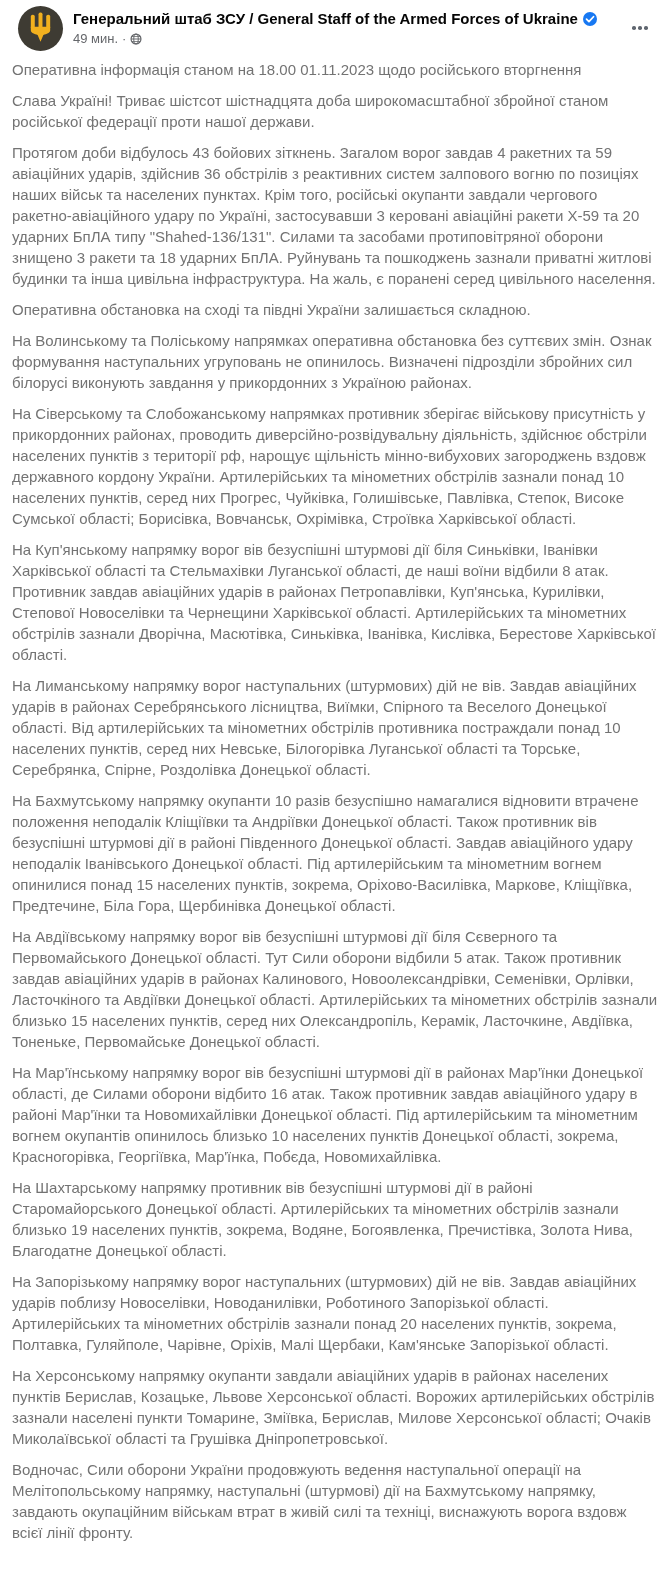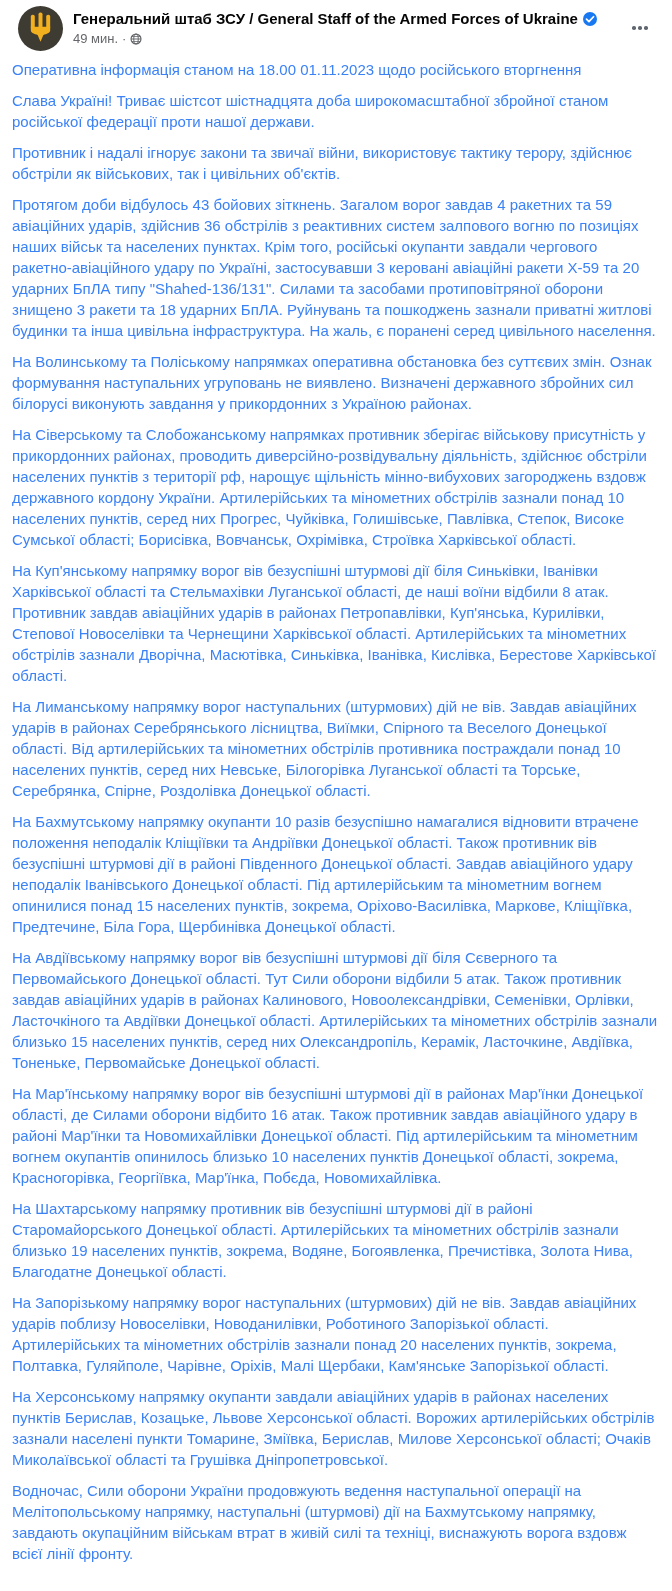--- a/index.html
+++ b/index.html
@@ -88,21 +88,21 @@
     border-radius: 50%;
     background: #606770;
   }
   
   .post-body {
     padding: 4px 12px 0 12px;
   }
   .post-paragraph {
     font-size: 15px;
     line-height: 21px;
-    color: #3b82f6;
+    color: #737373;
     margin-bottom: 10px;
     word-wrap: break-word;
   }
   .post-paragraph:last-child { margin-bottom: 0; }
 </style>
 </head>
 <body>
 
 <div class="post">
 
@@ -150,23 +150,23 @@
       <span class="dot"></span>
       <span class="dot"></span>
       <span class="dot"></span>
     </div>
 
   </div>
 
   <div class="post-body">
       <p class="post-paragraph">Оперативна інформація станом на 18.00 01.11.2023 щодо російського вторгнення</p>
       <p class="post-paragraph">Слава Україні! Триває шістсот шістнадцята доба широкомасштабної збройної станом російської федерації проти нашої держави.</p>
-      <p class="post-paragraph">Противник і надалі ігнорує закони та звичаї війни, використовує тактику терору, здійснює обстріли як військових, так і цивільних об'єктів.</p>
       <p class="post-paragraph">Протягом доби відбулось 43 бойових зіткнень. Загалом ворог завдав 4 ракетних та 59 авіаційних ударів, здійснив 36 обстрілів з реактивних систем залпового вогню по позиціях наших військ та населених пунктах. Крім того, російські окупанти завдали чергового ракетно-авіаційного удару по Україні, застосувавши 3 керовані авіаційні ракети Х-59 та 20 ударних БпЛА типу "Shahed-136/131". Силами та засобами протиповітряної оборони знищено 3 ракети та 18 ударних БпЛА. Руйнувань та пошкоджень зазнали приватні житлові будинки та інша цивільна інфраструктура. На жаль, є поранені серед цивільного населення.</p>
-      <p class="post-paragraph">На Волинському та Поліському напрямках оперативна обстановка без суттєвих змін. Ознак формування наступальних угруповань не виявлено. Визначені державного збройних сил білорусі виконують завдання у прикордонних з Україною районах.</p>
+      <p class="post-paragraph">Оперативна обстановка на сході та півдні України залишається складною.</p>
+      <p class="post-paragraph">На Волинському та Поліському напрямках оперативна обстановка без суттєвих змін. Ознак формування наступальних угруповань не опинилось. Визначені підрозділи збройних сил білорусі виконують завдання у прикордонних з Україною районах.</p>
       <p class="post-paragraph">На Сіверському та Слобожанському напрямках противник зберігає військову присутність у прикордонних районах, проводить диверсійно-розвідувальну діяльність, здійснює обстріли населених пунктів з території рф, нарощує щільність мінно-вибухових загороджень вздовж державного кордону України. Артилерійських та мінометних обстрілів зазнали понад 10 населених пунктів, серед них Прогрес, Чуйківка, Голишівське, Павлівка, Степок, Високе Сумської області; Борисівка, Вовчанськ, Охрімівка, Строївка Харківської області.</p>
       <p class="post-paragraph">На Куп'янському напрямку ворог вів безуспішні штурмові дії біля Синьківки, Іванівки Харківської області та Стельмахівки Луганської області, де наші воїни відбили 8 атак. Противник завдав авіаційних ударів в районах Петропавлівки, Куп'янська, Курилівки, Степової Новоселівки та Чернещини Харківської області. Артилерійських та мінометних обстрілів зазнали Дворічна, Масютівка, Синьківка, Іванівка, Кислівка, Берестове Харківської області.</p>
       <p class="post-paragraph">На Лиманському напрямку ворог наступальних (штурмових) дій не вів. Завдав авіаційних ударів в районах Серебрянського лісництва, Виїмки, Спірного та Веселого Донецької області. Від артилерійських та мінометних обстрілів противника постраждали понад 10 населених пунктів, серед них Невське, Білогорівка Луганської області та Торське, Серебрянка, Спірне, Роздолівка Донецької області.</p>
       <p class="post-paragraph">На Бахмутському напрямку окупанти 10 разів безуспішно намагалися відновити втрачене положення неподалік Кліщіївки та Андріївки Донецької області. Також противник вів безуспішні штурмові дії в районі Південного Донецької області. Завдав авіаційного удару неподалік Іванівського Донецької області. Під артилерійським та мінометним вогнем опинилися понад 15 населених пунктів, зокрема, Оріхово-Василівка, Маркове, Кліщіївка, Предтечине, Біла Гора, Щербинівка Донецької області.</p>
       <p class="post-paragraph">На Авдіївському напрямку ворог вів безуспішні штурмові дії біля Сєверного та Первомайського Донецької області. Тут Сили оборони відбили 5 атак. Також противник завдав авіаційних ударів в районах Калинового, Новоолександрівки, Семенівки, Орлівки, Ласточкіного та Авдіївки Донецької області. Артилерійських та мінометних обстрілів зазнали близько 15 населених пунктів, серед них Олександропіль, Керамік, Ласточкине, Авдіївка, Тоненьке, Первомайське Донецької області.</p>
       <p class="post-paragraph">На Мар'їнському напрямку ворог вів безуспішні штурмові дії в районах Мар'їнки Донецької області, де Силами оборони відбито 16 атак. Також противник завдав авіаційного удару в районі Мар'їнки та Новомихайлівки Донецької області. Під артилерійським та мінометним вогнем окупантів опинилось близько 10 населених пунктів Донецької області, зокрема, Красногорівка, Георгіївка, Мар'їнка, Побєда, Новомихайлівка.</p>
       <p class="post-paragraph">На Шахтарському напрямку противник вів безуспішні штурмові дії в районі Старомайорського Донецької області. Артилерійських та мінометних обстрілів зазнали близько 19 населених пунктів, зокрема, Водяне, Богоявленка, Пречистівка, Золота Нива, Благодатне Донецької області.</p>
       <p class="post-paragraph">На Запорізькому напрямку ворог наступальних (штурмових) дій не вів. Завдав авіаційних ударів поблизу Новоселівки, Новоданилівки, Роботиного Запорізької області. Артилерійських та мінометних обстрілів зазнали понад 20 населених пунктів, зокрема, Полтавка, Гуляйполе, Чарівне, Оріхів, Малі Щербаки, Кам'янське Запорізької області.</p>
       <p class="post-paragraph">На Херсонському напрямку окупанти завдали авіаційних ударів в районах населених пунктів Берислав, Козацьке, Львове Херсонської області. Ворожих артилерійських обстрілів зазнали населені пункти Томарине, Зміївка, Берислав, Милове Херсонської області; Очаків Миколаївської області та Грушівка Дніпропетровської.</p>
       <p class="post-paragraph">Водночас, Сили оборони України продовжують ведення наступальної операції на Мелітопольському напрямку, наступальні (штурмові) дії на Бахмутському напрямку, завдають окупаційним військам втрат в живій силі та техніці, виснажують ворога вздовж всієї лінії фронту.</p>

